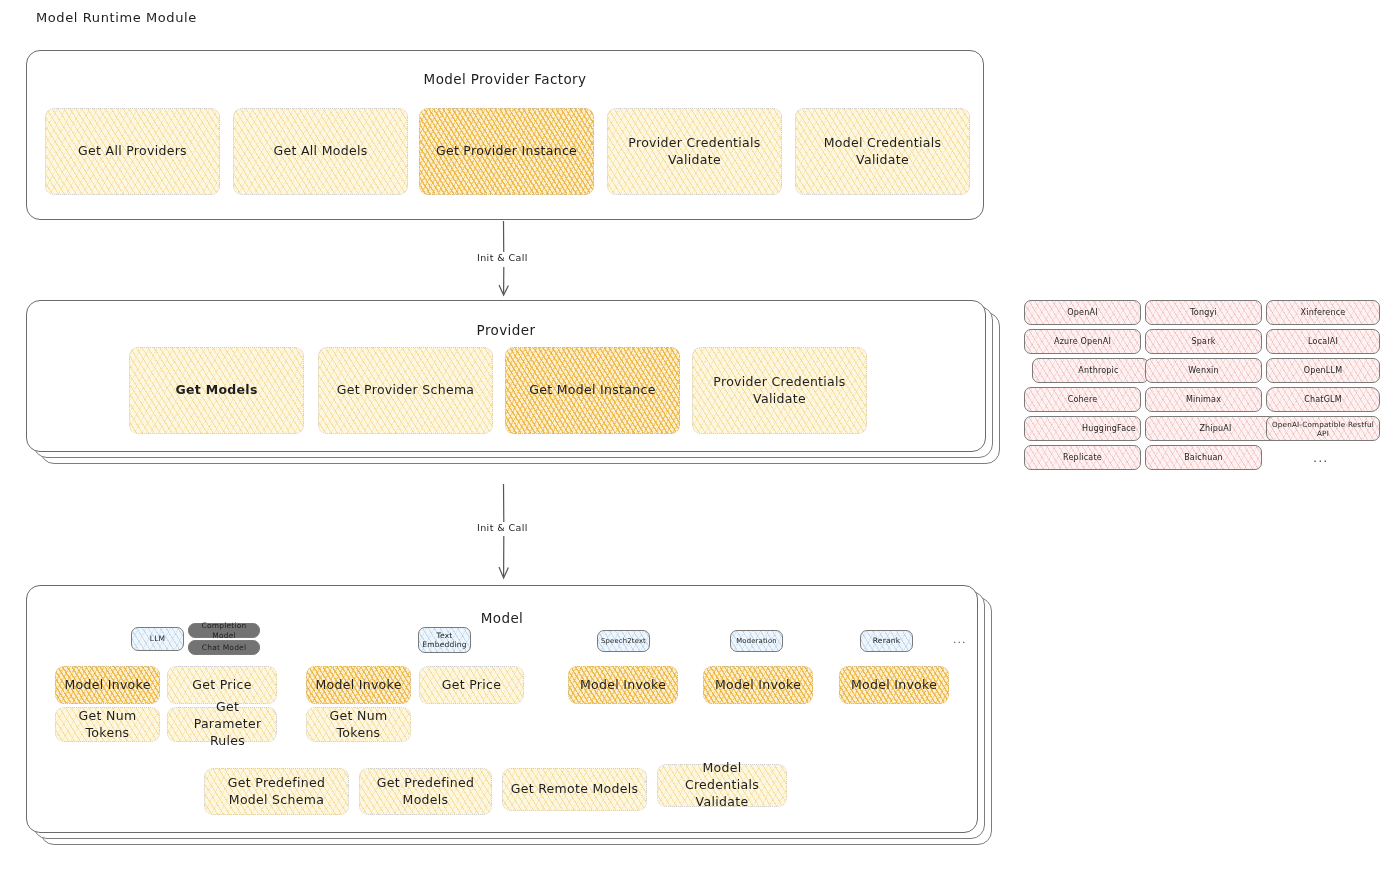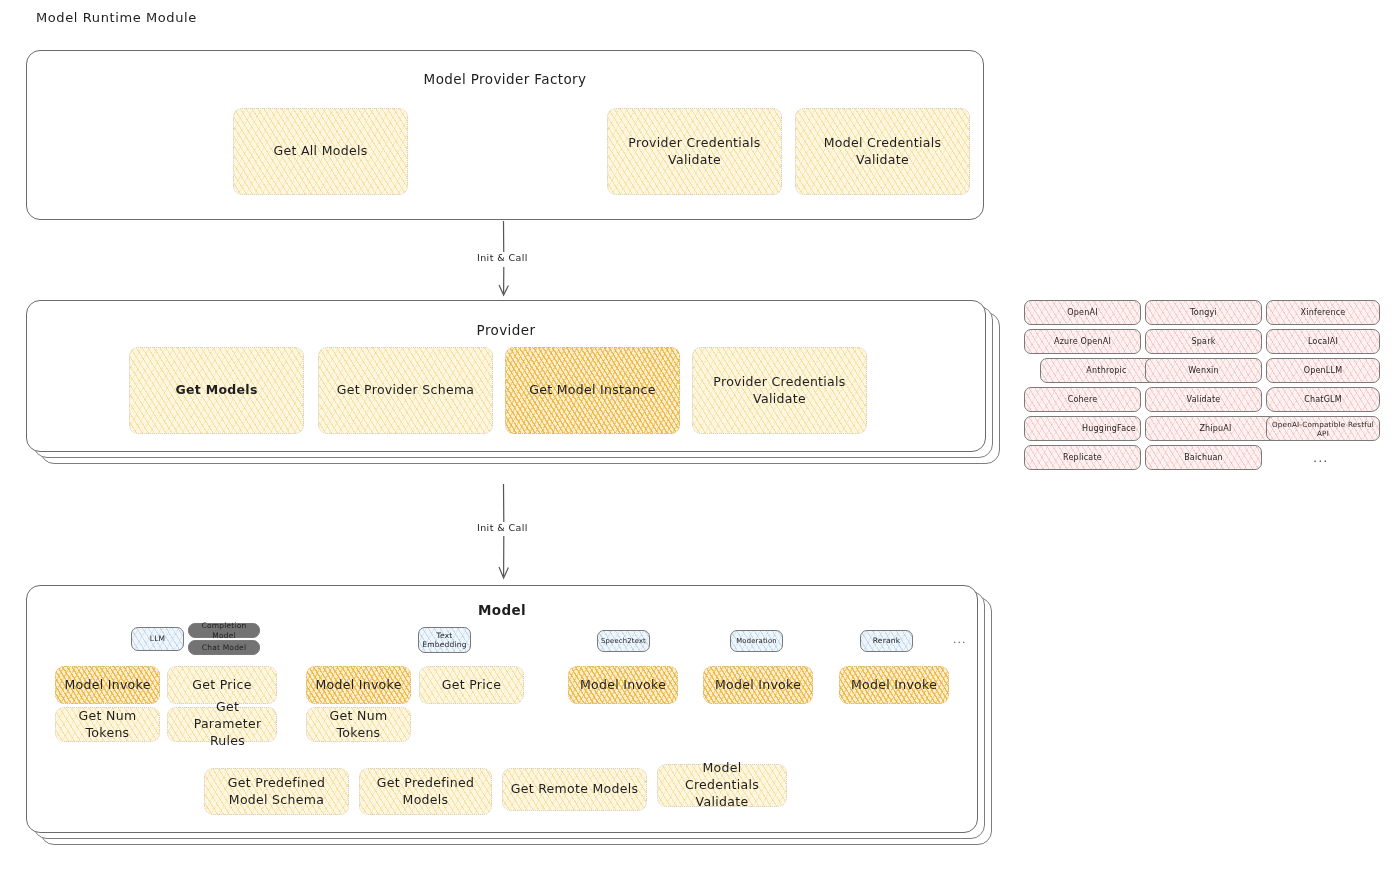--- a/index.html
+++ b/index.html
@@ -151,22 +151,28 @@
 </head>
 <body>
 
 <div class="canvas">
 
   <div class="page-title">Model Runtime Module</div>
 
   <div class="card" style="left:26px; top:50px; width:958px; height:170px;">
     <div class="card-title" style="top:20px;">Model Provider Factory</div>
 
+    <div class="hbox fill-yellow" style="left:18px; top:57px; width:175px; height:87px;">
+      <span>Get All Providers</span>
+    </div>
     <div class="hbox fill-yellow" style="left:206px; top:57px; width:175px; height:87px;">
       <span>Get All Models</span>
+    </div>
+    <div class="hbox fill-orange" style="left:392px; top:57px; width:175px; height:87px;">
+      <span>Get Provider Instance</span>
     </div>
     <div class="hbox fill-yellow" style="left:580px; top:57px; width:175px; height:87px;">
       <span>Provider Credentials Validate</span>
     </div>
     <div class="hbox fill-yellow" style="left:768px; top:57px; width:175px; height:87px;">
       <span>Model Credentials Validate</span>
     </div>
   </div>
 
   <div class="arrow-wrap" style="left:480px; top:221px; width:50px; height:78px;">
@@ -198,21 +204,21 @@
   </div>
 
   <div style="position:absolute; left:1024px; top:300px; width:356px; height:175px;">
 
     <div class="prov fill-pink" style="left:0px; top:0px; width:117px; height:25px;">
       <span>OpenAI</span>
     </div>
     <div class="prov fill-pink" style="left:0px; top:29px; width:117px; height:25px;">
       <span>Azure OpenAI</span>
     </div>
-    <div class="prov fill-pink" style="left:16px; top:58px; width:117px; height:25px;padding-left:20px;">
+    <div class="prov fill-pink" style="left:8px; top:58px; width:117px; height:25px;padding-left:20px;">
       <span>Anthropic</span>
     </div>
     <div class="prov fill-pink" style="left:0px; top:87px; width:117px; height:25px;">
       <span>Cohere</span>
     </div>
     <div class="prov fill-pink" style="left:0px; top:116px; width:117px; height:25px;justify-content:flex-end;">
       <span>HuggingFace</span>
     </div>
     <div class="prov fill-pink" style="left:0px; top:145px; width:117px; height:25px;">
       <span>Replicate</span>
@@ -221,21 +227,21 @@
     <div class="prov fill-pink" style="left:121px; top:0px; width:117px; height:25px;">
       <span>Tongyi</span>
     </div>
     <div class="prov fill-pink" style="left:121px; top:29px; width:117px; height:25px;">
       <span>Spark</span>
     </div>
     <div class="prov fill-pink" style="left:121px; top:58px; width:117px; height:25px;">
       <span>Wenxin</span>
     </div>
     <div class="prov fill-pink" style="left:121px; top:87px; width:117px; height:25px;">
-      <span>Validate</span>
+      <span>Minimax</span>
     </div>
     <div class="prov fill-pink" style="left:121px; top:116px; width:141px; height:25px;">
       <span>ZhipuAI</span>
     </div>
     <div class="prov fill-pink" style="left:121px; top:145px; width:117px; height:25px;">
       <span>Baichuan</span>
     </div>
 
     <div class="prov fill-pink" style="left:242px; top:0px; width:114px; height:25px;">
       <span>Xinference</span>
@@ -260,21 +266,21 @@
       <path d="M23.5 0 L23.8 38 M23.8 52 L23.6 92" stroke="#555" stroke-width="1.2" fill="none"></path>
       <path d="M19 83 L23.6 94 L28.4 83.5" stroke="#555" stroke-width="1.2" fill="none"></path>
     </svg>
     <div class="arrow-label" style="left:-6px; top:38px;">Init &amp; Call</div>
   </div>
 
   <div class="deck" style="left:40px; top:597px; width:952px; height:248px;"></div>
   <div class="deck" style="left:33px; top:591px; width:952px; height:248px;"></div>
 
   <div class="card" style="left:26px; top:585px; width:952px; height:248px; z-index:2;">
-    <div class="card-title" style="top:16px;font-weight:bold;">Model</div>
+    <div class="card-title" style="top:24px;">Model</div>
 
     <div class="badge fill-blue" style="left:104px; top:41px; width:53px; height:24px;">
       <span>LLM</span>
     </div>
     <div class="badge fill-white" style="left:161px; top:37px; width:72px; height:15px;">
       <span>Completion Model</span>
     </div>
     <div class="badge fill-white" style="left:161px; top:54px; width:72px; height:15px;">
       <span>Chat Model</span>
     </div>

